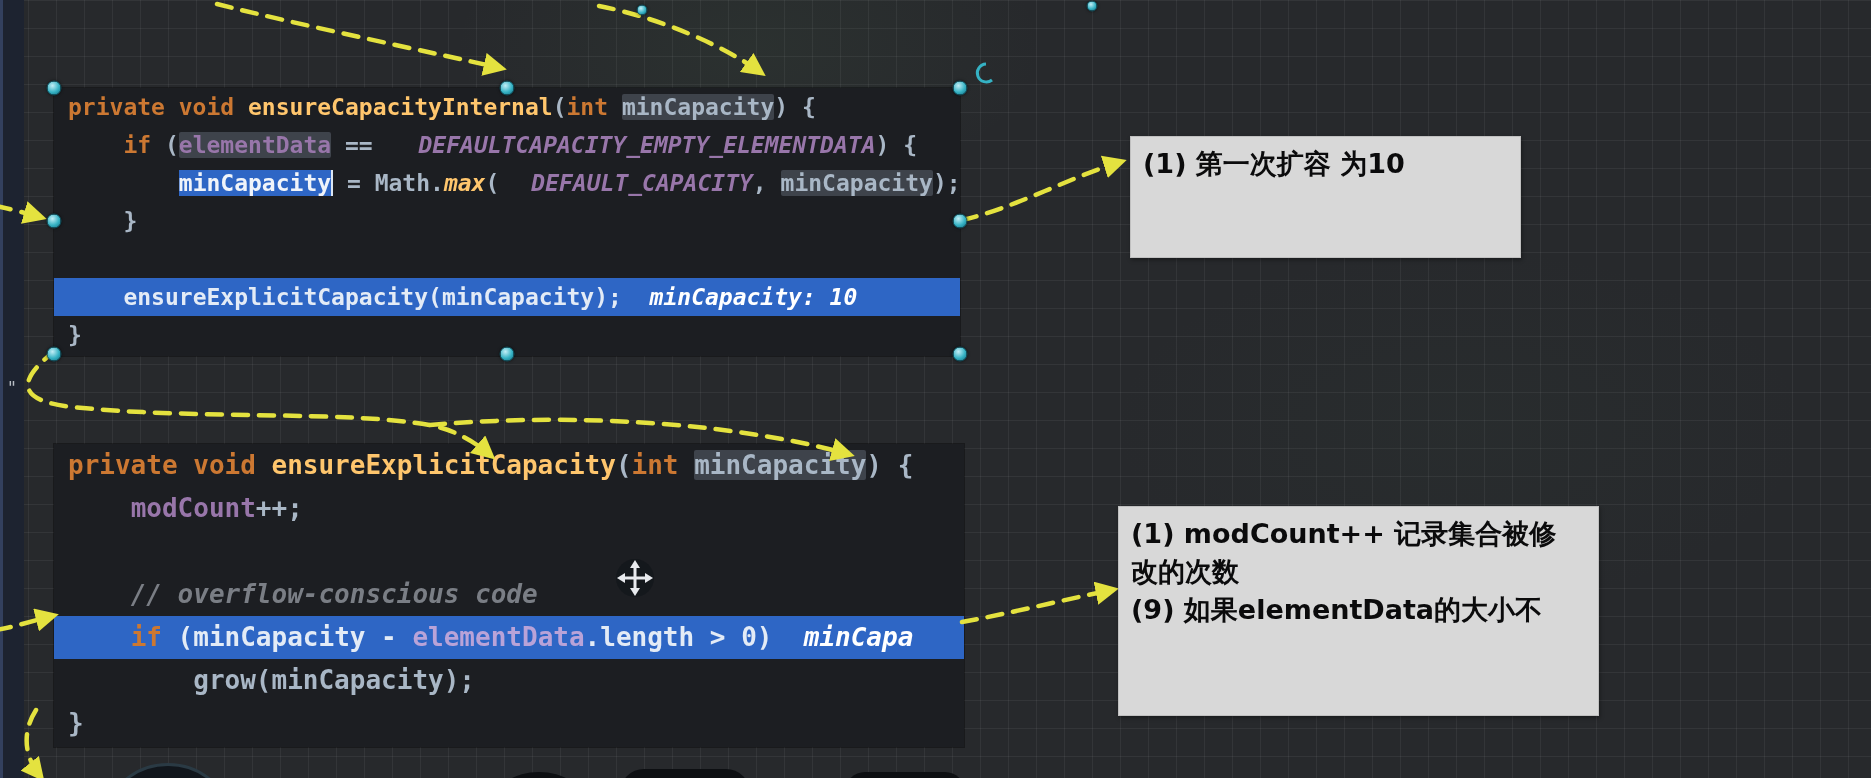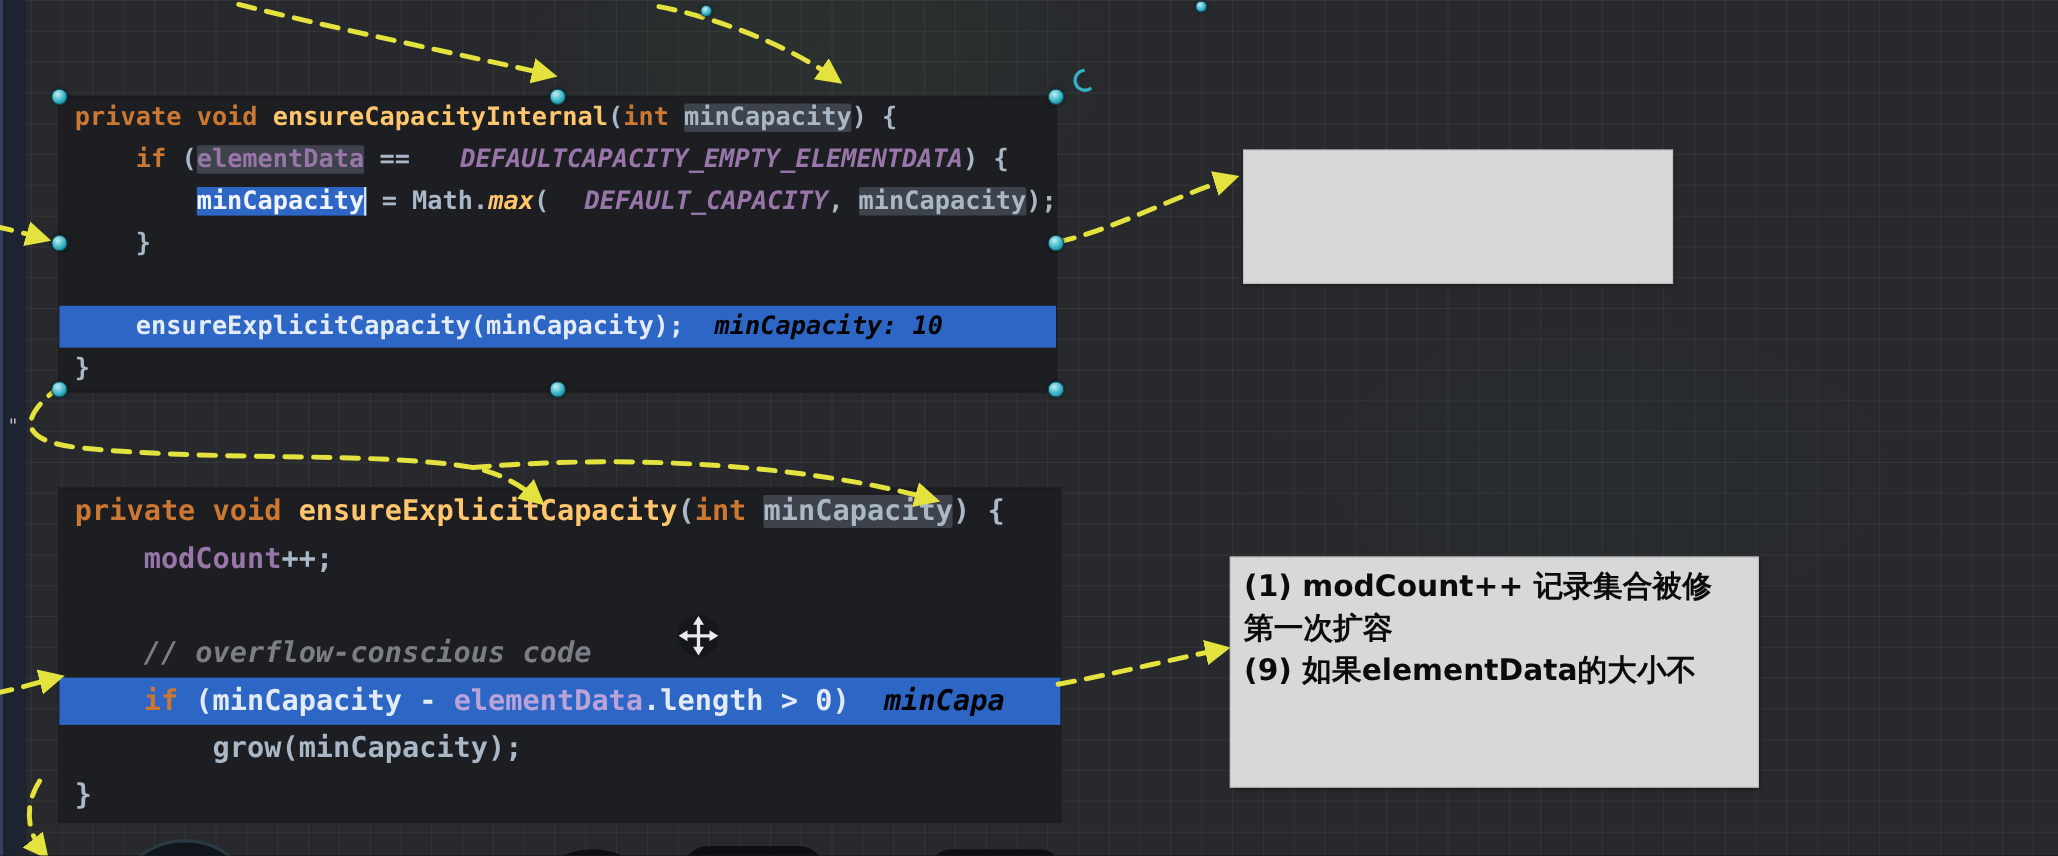--- a/index.html
+++ b/index.html
@@ -34,21 +34,21 @@
   .tok-pl{color:var(--text-gray,#a9b7c6);}
   .hl .tok-pl{color:#e3ebf6;}
   .tok-kw{color:var(--keyword-orange,#cc7832);}
   .tok-fn{color:var(--method-yellow,#ffc66d);}
   .tok-fnit{color:var(--method-yellow,#ffc66d);font-style:italic;}
   .tok-fld{color:var(--field-purple,#9876aa);}
   .hl .tok-fld{color:#b9a3d8;}
   .tok-cst{color:var(--field-purple,#9876aa);font-style:italic;margin-left:32px;}
   .tok-cmt{color:var(--comment-gray,#7a7e85);font-style:italic;}
   .tok-hint{color:var(--hint-gray,#7f97ad);font-style:italic;}
-  .hl .tok-hint{color:#000000;}
+  .hl .tok-hint{color:#ffffff;}
   .tok-occ{color:var(--text-gray,#a9b7c6);background:var(--occurrence-bg,#3e434b);border-radius:2px;}
   .tok-fldocc{color:var(--field-purple,#9876aa);background:var(--occurrence-bg,#3e434b);border-radius:2px;}
   .tok-sel{color:#f0f4fa;background:var(--selection-blue,#2e66c5);border-right:2px solid #dce6f2;}
 
   
   .overlay{position:absolute;left:0;top:0;pointer-events:none;}
   .arrows path{fill:none;stroke:var(--arrow,#e4e23f);stroke-width:4.5;
     stroke-dasharray:15 11;stroke-linecap:round;}
   .ahp{fill:var(--arrow,#e4e23f);}
   .rot{stroke:var(--handle-teal,#35b2c4);stroke-width:3;fill:none;}
@@ -127,24 +127,25 @@
   <div class="handle" style="left:960px;top:88px"></div>
   <div class="handle" style="left:54px;top:221px"></div>
   <div class="handle" style="left:960px;top:221px"></div>
   <div class="handle" style="left:54px;top:354px"></div>
   <div class="handle" style="left:507px;top:354px"></div>
   <div class="handle" style="left:960px;top:354px"></div>
   <div class="handle small" style="left:642px;top:10px"></div>
   <div class="handle small" style="left:1092px;top:6px"></div>
 
   <div class="note note1" id="note1">
+      <div class="note-line">(1) 第一次扩容 为10</div>
     </div>
   <div class="note note2" id="note2">
       <div class="note-line">(1)  modCount++ 记录集合被修</div>
-      <div class="note-line">第一次扩容</div>
+      <div class="note-line">改的次数</div>
       <div class="note-line">(9) 如果elementData的大小不</div>
     </div>
 
   <div class="blob blob1"></div>
   <div class="blob blob2"></div>
   <div class="blob blob3"></div>
   <div class="blob blob4"></div>
 </div>
 
 </body></html>

